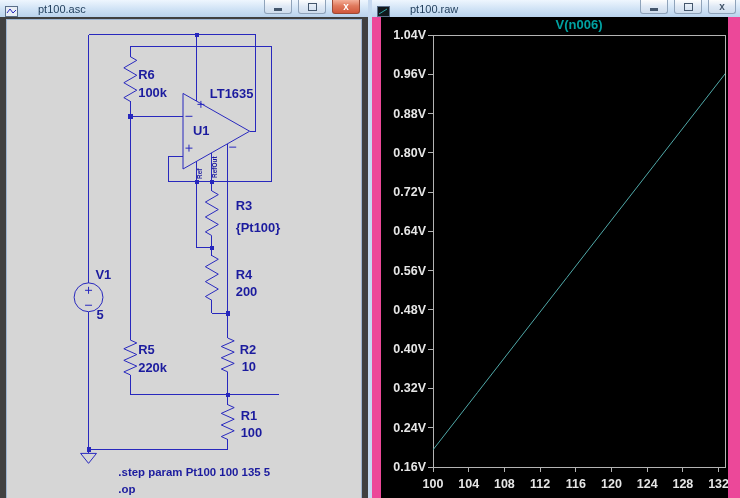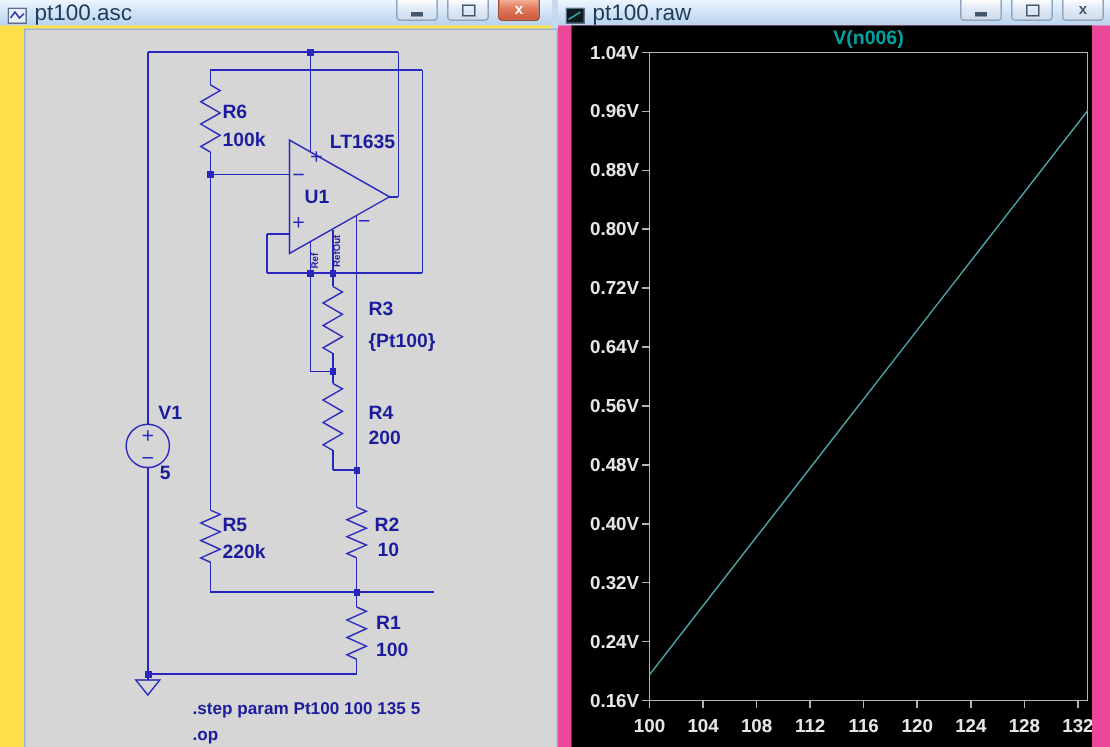--- a/index.html
+++ b/index.html
@@ -4,35 +4,35 @@
 <style>
   html,body{margin:0;padding:0;}
   body{width:740px;height:498px;overflow:hidden;background:#c6d9f0;
        font-family:"Liberation Sans",sans-serif;position:relative;}
   .win{position:absolute;top:0;height:498px;}
   .win-left{left:0;width:368px;}
   .win-right{left:372px;width:372px;}
   .titlebar{position:absolute;top:0;left:0;right:0;height:17px;
     background:linear-gradient(#eef6fe,#cfe2f5 55%,#b9d2ec);
     display:flex;align-items:center;padding-left:5px;box-sizing:border-box;}
-  .title{font-size:15px;color:#1e3c5a;margin-left:5px;white-space:nowrap;}
+  .title{font-size:11px;color:#1e3c5a;margin-left:20px;white-space:nowrap;}
   .win-icon{width:13px;height:11px;display:inline-block;position:relative;}
   .controls{position:absolute;right:8px;top:0;display:flex;gap:6px;}
   .wbtn{width:28px;height:14px;border:1px solid #8fa3ba;border-top:none;
     border-radius:0 0 3px 3px;background:linear-gradient(#fdfdfd,#dfe9f5 50%,#cfdded);
     display:flex;align-items:center;justify-content:center;
     font-size:9px;line-height:9px;color:#44556a;box-sizing:border-box;}
   .wbtn.close-red{background:linear-gradient(#f4b09a,#e07a5d 45%,#d0573c);
     border-color:#9c4a36;color:#fff;}
   .glyph-min{width:8px;height:3px;background:#44566c;margin-top:6px;}
   .close-red .glyph-x{color:#fff;font-weight:bold;font-size:10px;}
   .glyph-x{font-weight:bold;font-size:10px;}
   .glyph-restore{width:7px;height:6px;border:1px solid #44566c;background:transparent;}
   .canvas-frame{position:absolute;top:17px;left:0;right:0;bottom:0;
-    background:#fde047;padding:2px 6px 0 16px;box-sizing:border-box;}
+    background:#404040;padding:2px 6px 0 6px;box-sizing:border-box;}
   .schematic{display:block;background:#d6d6d6;border:1px solid #9eb4cf;border-bottom:none;box-sizing:border-box;}
   .plot-frame-wrap{position:absolute;top:17px;left:0;right:0;bottom:0;
     background:#ec4899;padding:0 16px 0 9px;box-sizing:border-box;}
   .waveplot{display:block;background:#000;}
   svg text{font-family:"Liberation Sans",sans-serif;}
 </style>
 </head>
 <body>
 
 <div class="win win-left">

